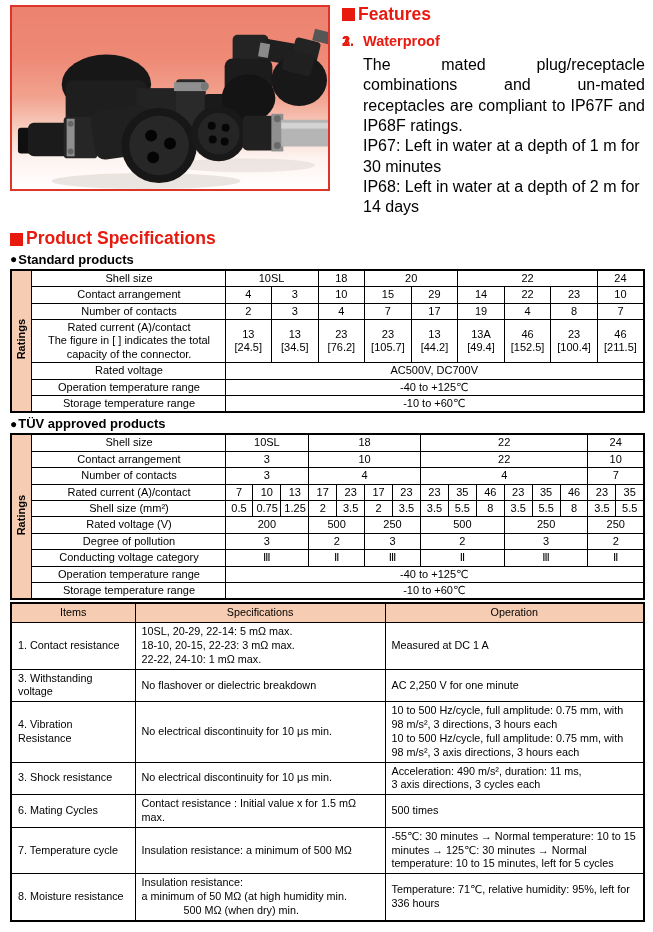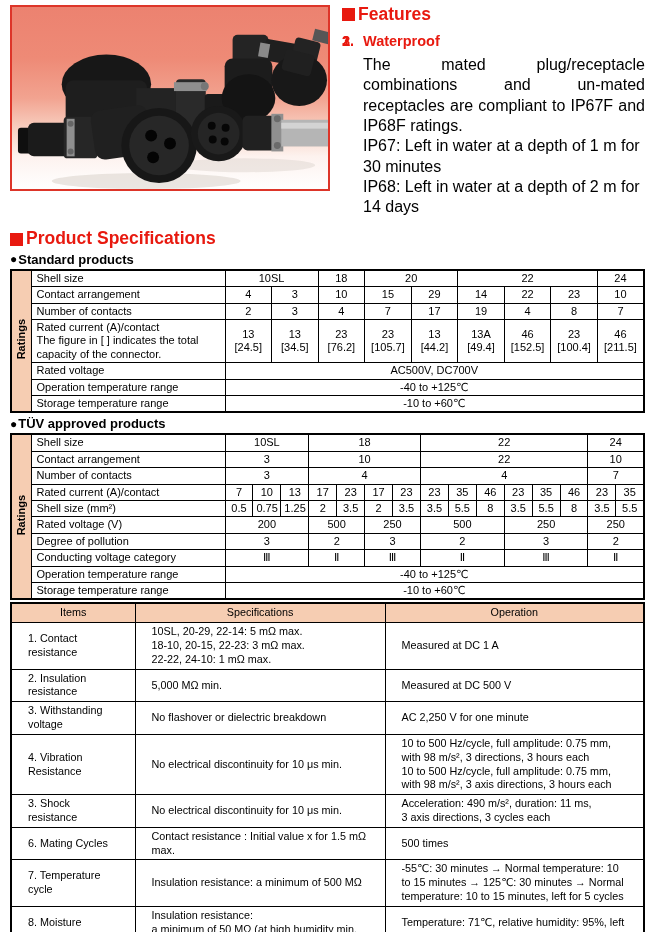--- a/index.html
+++ b/index.html
@@ -35,26 +35,26 @@
   .feat-num{position:absolute;left:0;top:0;}
   .feat-body{color:#000;font-weight:normal;font-size:16px;line-height:1.27;margin-top:4px;text-align:left;}
   .feat-body .just{text-align:justify;}
   
   .ps-head{margin-top:12px;}
   .sub-head{font-size:13px;font-weight:bold;margin:3px 0 2px 0;display:flex;align-items:center;}
   .sub-head .bullet{font-size:12px;margin-right:1px;}
   
   table{border-collapse:collapse;table-layout:fixed;width:635px;border:2px solid #000;}
   td{border:1px solid #000;font-size:11px;line-height:1.22;padding:1px 3px;text-align:center;vertical-align:middle;overflow:hidden;}
-  td.lab{text-align:left;padding-left:5px;white-space:pre-line;}
+  td.lab{text-align:center;padding-left:5px;white-space:pre-line;}
   td.side{background:var(--table-peach,#f6cdb2);padding:0;}
   .vert{writing-mode:vertical-rl;transform:rotate(180deg);font-size:11px;font-weight:bold;display:inline-block;}
   td.pre{white-space:pre-line;}
   
-  #performance-table td{text-align:left;padding:2px 16px;font-size:10.8px;line-height:1.28;white-space:pre-line;vertical-align:middle;margin-top:46px;}
+  #performance-table td{text-align:left;padding:2px 6px;font-size:10.8px;line-height:1.28;white-space:pre-line;vertical-align:middle;margin-top:46px;}
   #performance-table tr.head td{background:var(--table-peach,#f6cdb2);text-align:center;white-space:normal;}
   .perf-wrap{margin-top:2px;}
 </style>
 </head>
 <body>
 
 <div class="page">
 
   <div class="top">
     <div class="photo">
@@ -347,25 +347,20 @@
             <td>Operation</td>
           </tr>
           <tr>
             <td>1. Contact resistance</td>
             <td>10SL, 20-29, 22-14: 5 mΩ max.
 18-10, 20-15, 22-23: 3 mΩ max.
 22-22, 24-10: 1 mΩ max.</td>
             <td>Measured at DC 1 A</td>
           </tr>
           <tr>
-            <td>2. Insulation resistance</td>
-            <td>5,000 MΩ min.</td>
-            <td>Measured at DC 500 V</td>
-          </tr>
-          <tr>
             <td>3. Withstanding voltage</td>
             <td>No flashover or dielectric breakdown</td>
             <td>AC 2,250 V for one minute</td>
           </tr>
           <tr>
             <td>4. Vibration Resistance</td>
             <td>No electrical discontinuity for 10 μs min.</td>
             <td>10 to 500 Hz/cycle, full amplitude: 0.75 mm, with 98 m/s², 3 directions, 3 hours each
 10 to 500 Hz/cycle, full amplitude: 0.75 mm, with 98 m/s², 3 axis directions, 3 hours each</td>
           </tr>

